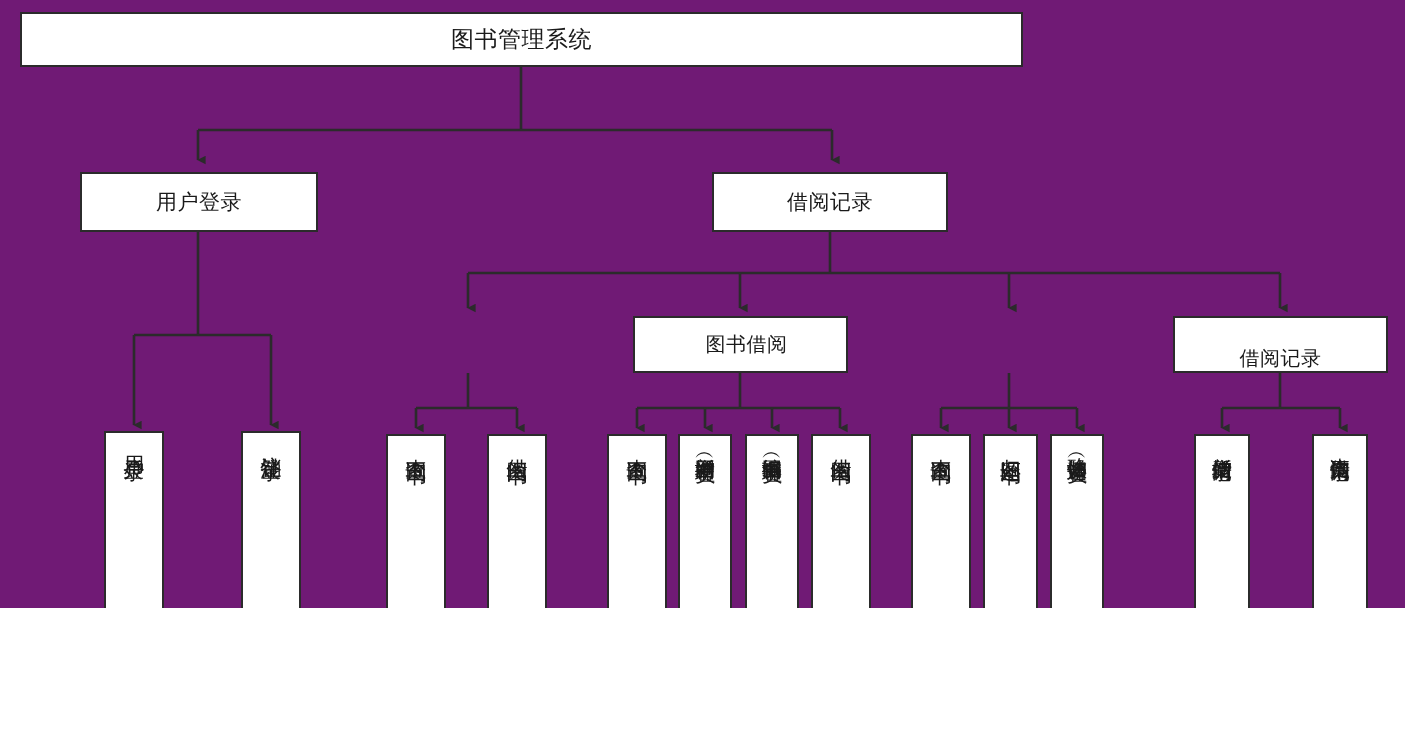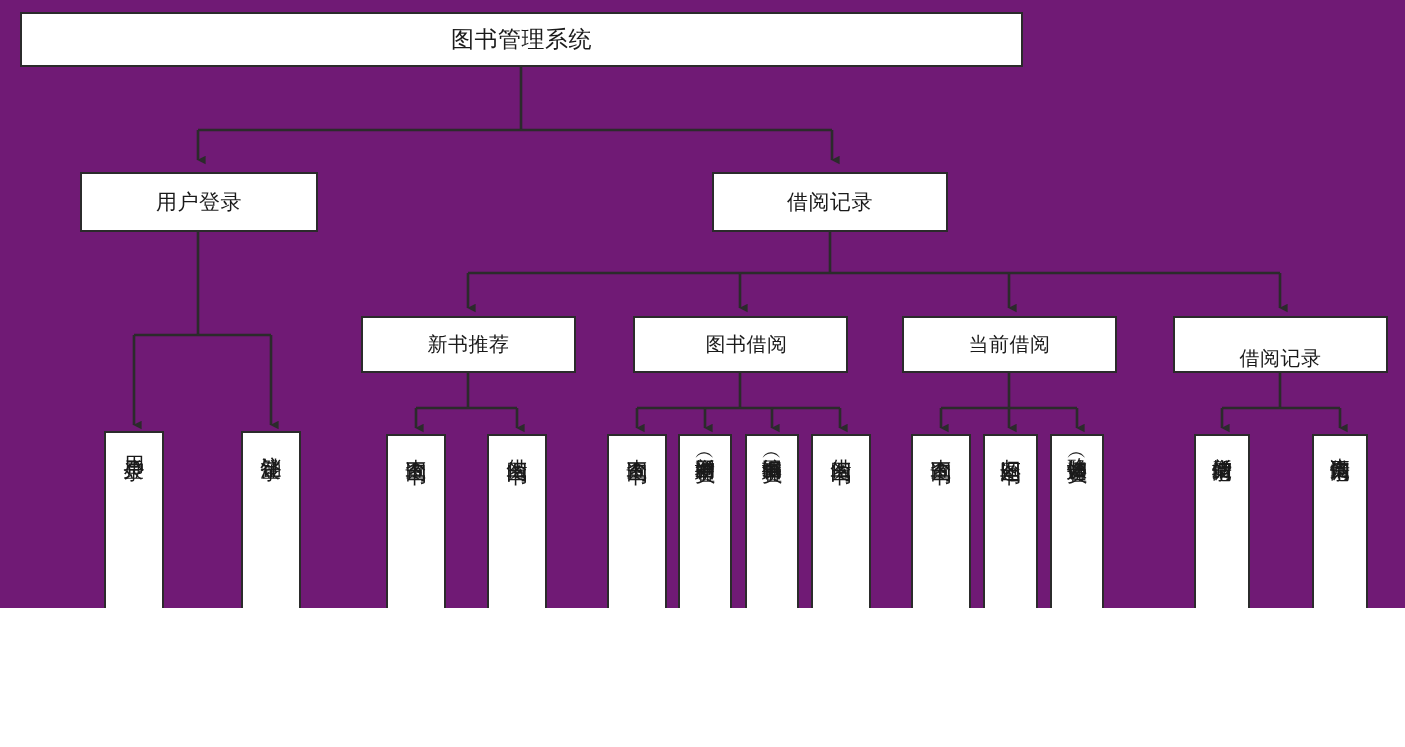--- a/index.html
+++ b/index.html
@@ -136,31 +136,25 @@
   </div>
 
   <div class="node l2" style="left:80px; top:172px; width:238px; height:60px;">
     <span class="label">用户登录</span>
   </div>
 
   <div class="node l2" style="left:712px; top:172px; width:236px; height:60px;">
     <span class="label">借阅记录</span>
   </div>
 
-  <div class="node l3" style="left:361px; top:316px; width:215px; height:57px;">
-    <span class="label">新书推荐</span>
-  </div>
 
   <div class="node l3" style="left:633px; top:316px; width:215px; height:57px;padding-left:12px;">
     <span class="label">图书借阅</span>
   </div>
 
-  <div class="node l3" style="left:902px; top:316px; width:215px; height:57px;">
-    <span class="label">当前借阅</span>
-  </div>
 
   <div class="node l3" style="left:1173px; top:316px; width:215px; height:57px;align-items:flex-end;">
     <span class="label">借阅记录</span>
   </div>
 
   <div class="node leaf" style="left:104px; top:431px; width:60px; height:304px;">
     <span class="label">用户登录</span>
   </div>
 
   <div class="node leaf" style="left:241px; top:431px; width:60px; height:304px;">

